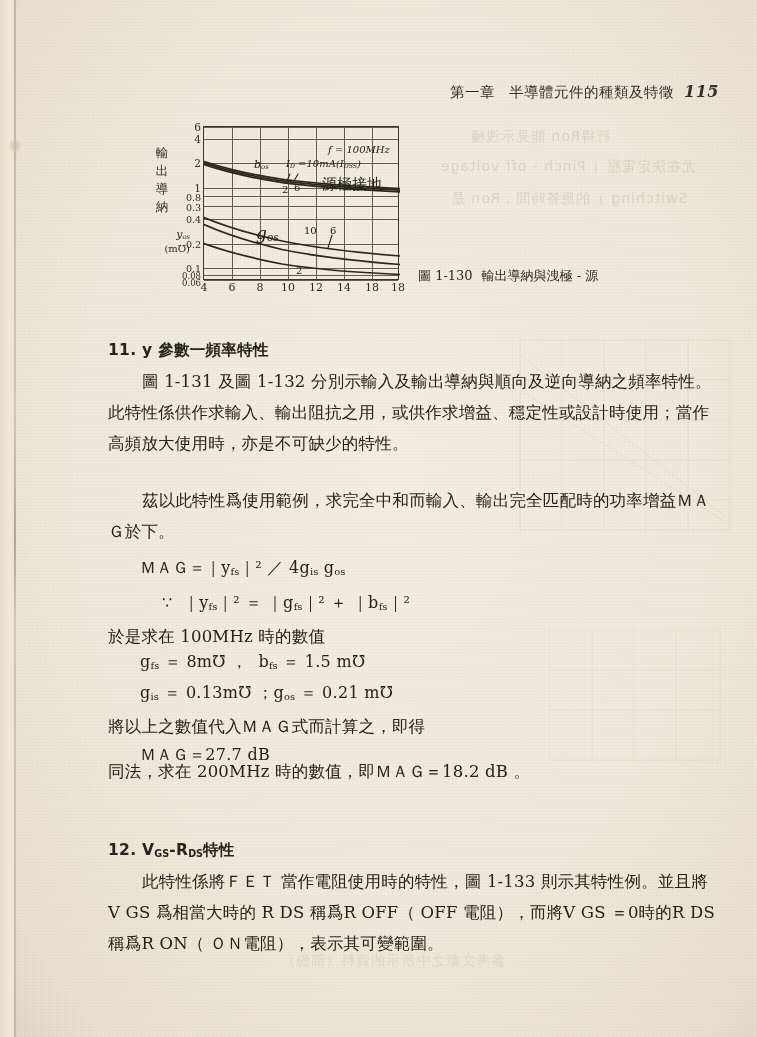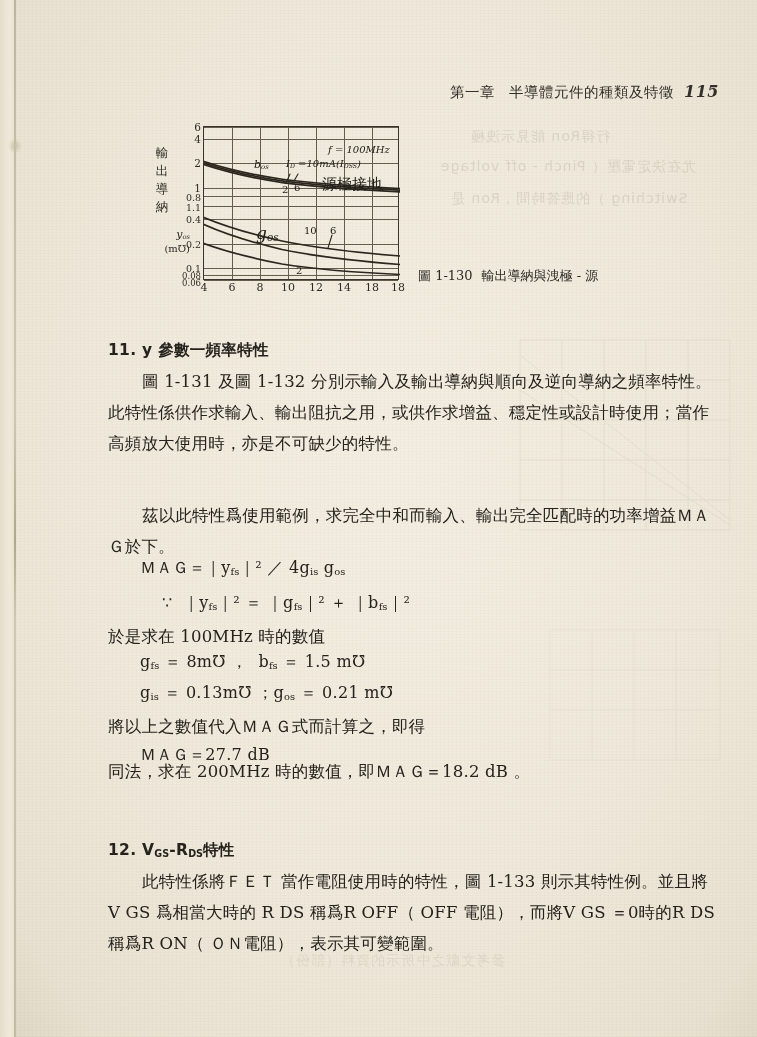--- a/index.html
+++ b/index.html
@@ -258,21 +258,21 @@
       <div class="gl v" style="left:84px;"></div>
       <div class="gl v" style="left:112px;"></div>
       <div class="gl v" style="left:140px;"></div>
       <div class="gl v" style="left:168px;"></div>
 
       <span class="ytick" style="top:0px;">6</span>
       <span class="ytick" style="top:12px;">4</span>
       <span class="ytick" style="top:36px;">2</span>
       <span class="ytick" style="top:61px;">1</span>
       <span class="ytick" style="top:70px;font-size:9.5px;">0.8</span>
-      <span class="ytick" style="top:80px;font-size:9.5px;">1.1</span>
+      <span class="ytick" style="top:80px;font-size:9.5px;">0.3</span>
       <span class="ytick" style="top:92px;font-size:9.5px;">0.4</span>
       <span class="ytick" style="top:117px;font-size:9.5px;">0.2</span>
       <span class="ytick" style="top:141px;font-size:9.5px;">0.1</span>
       <span class="ytick" style="top:149px;font-size:8.5px;">0.08</span>
       <span class="ytick" style="top:156px;font-size:8.5px;">0.06</span>
 
       <span class="xtick" style="left:0px;">4</span>
       <span class="xtick" style="left:28px;">6</span>
       <span class="xtick" style="left:56px;">8</span>
       <span class="xtick" style="left:84px;">10</span>
@@ -320,21 +320,21 @@
 
   <div class="sec-head" style="top:340px;text-align:center;">
     <span>11.</span>
     <span>y 參數一頻率特性</span>
   </div>
 
   <div class="para" style="top:366px;">
     <span class="indent"></span><span>圖 1-131 及圖 1-132 分別示輸入及輸出導納與順向及逆向導納之頻率特性。此特性係供作求輸入、輸出阻抗之用，或供作求增益、穩定性或設計時使用；當作高頻放大使用時，亦是不可缺少的特性。</span>
   </div>
 
-  <div class="para" style="top:500px;">
+  <div class="para" style="top:485px;">
     <span class="indent"></span><span>茲以此特性爲使用範例，求完全中和而輸入、輸出完全匹配時的功率增益ＭＡＧ於下。</span>
   </div>
 
   <div class="eq" style="top:558px;left:140px;">
     <span>ＭＡＧ＝</span><span>｜y</span><sub>fs</sub><span>｜² ／ 4g</span><sub>is</sub><span> g</span><sub>os</sub>
   </div>
 
   <div class="eq" style="top:593px;left:162px;">
     <span>∵</span>&nbsp;&nbsp;<span>｜y</span><sub>fs</sub><span>｜² ＝ ｜g</span><sub>fs</sub><span>｜² ＋ ｜b</span><sub>fs</sub><span>｜²</span>
   </div>

